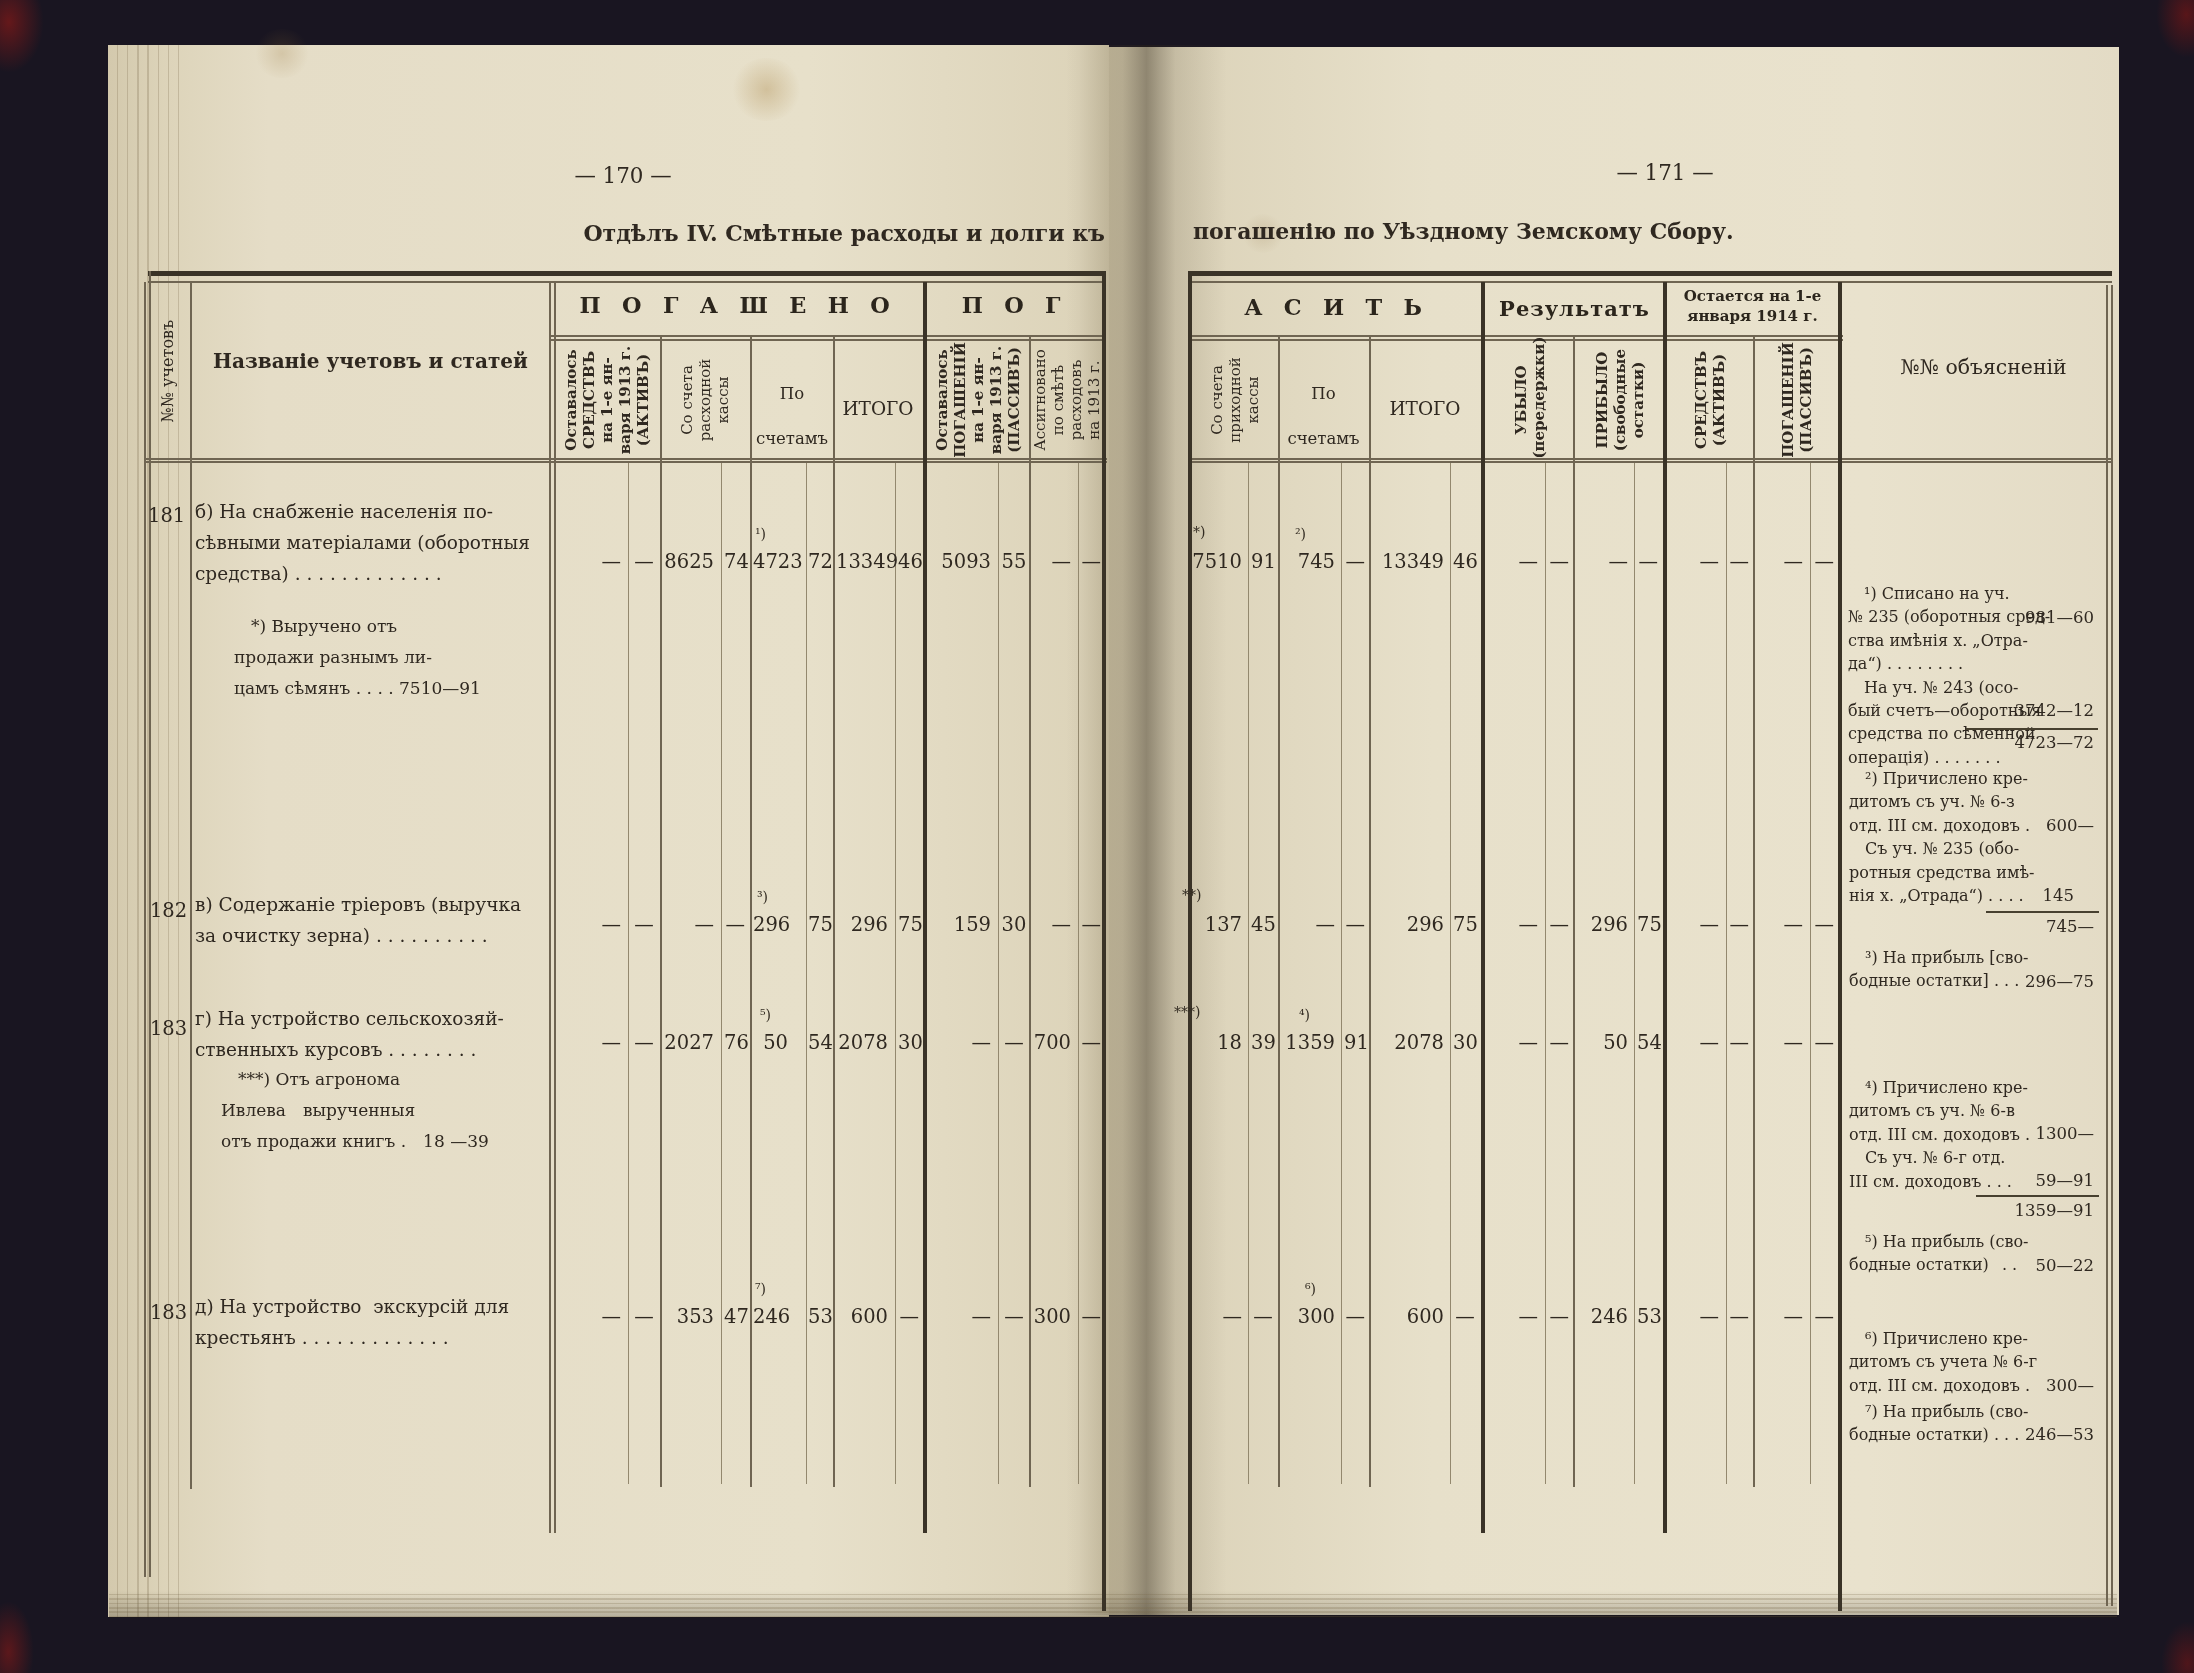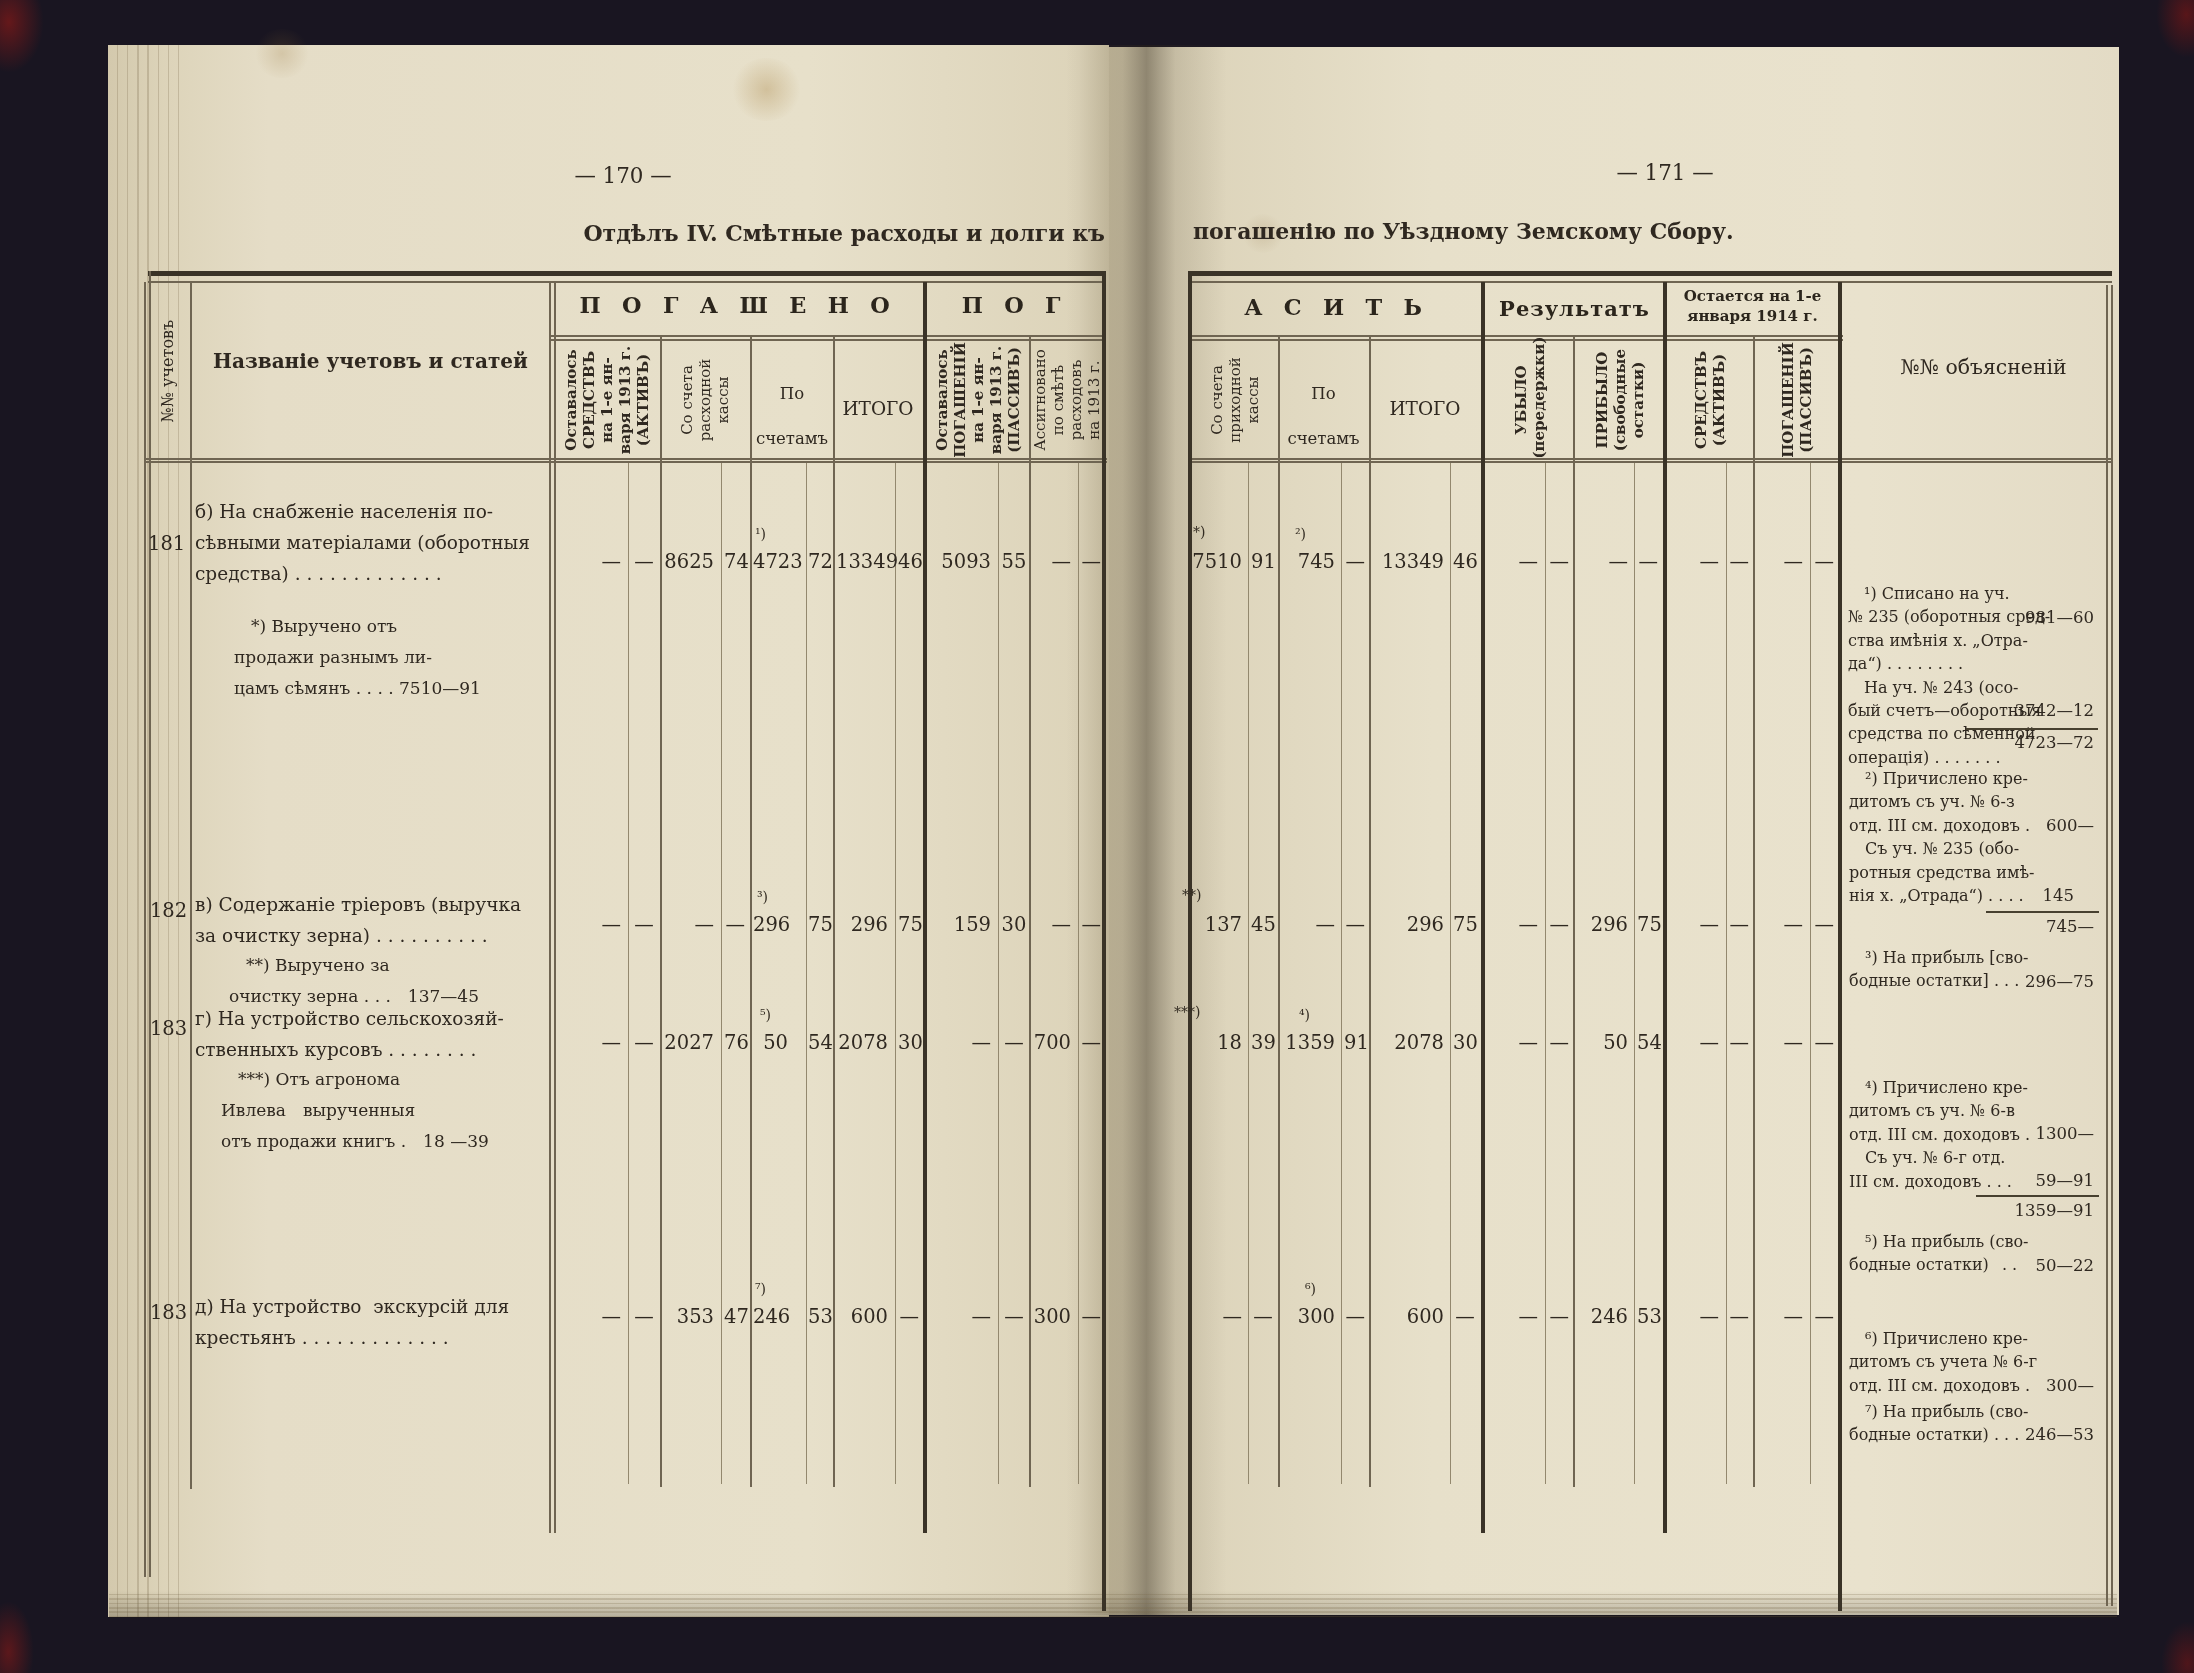--- a/index.html
+++ b/index.html
@@ -185,40 +185,38 @@
   </div>
   <div class="rot-box" style="left:1667px;top:341px;width:86px;height:117px;">
     <div class="rot" style="width:117px;">СРЕДСТВЪ
 (АКТИВЪ)</div>
   </div>
   <div class="rot-box" style="left:1755px;top:341px;width:84px;height:117px;">
     <div class="rot" style="width:117px;">ПОГАШЕНІЙ
 (ПАССИВЪ)</div>
   </div>
 
-  <div class="t" style="left:148px;top:504px;width:20px;text-align:center;font-size:19.5px;margin-top:28px;">181</div>
+  <div class="t" style="left:148px;top:504px;width:20px;text-align:center;font-size:19.5px;">181</div>
   <div class="t" style="left:148px;top:899px;width:41px;text-align:center;font-size:19.5px;">182</div>
   <div class="t" style="left:148px;top:1017px;width:41px;text-align:center;font-size:19.5px;">183</div>
   <div class="t" style="left:148px;top:1301px;width:41px;text-align:center;font-size:19.5px;">183</div>
 
   <div class="name" style="left:195px;top:496px;width:358px;">б) На снабженіе населенія по-
 сѣвными матеріалами (оборотныя
 средства) . . . . . . . . . . . . .</div>
   <div class="name" style="left:195px;top:889px;width:363px;">в) Содержаніе тріеровъ (выручка
 за очистку зерна) . . . . . . . . . .</div>
   <div class="name" style="left:195px;top:1003px;width:363px;">г) На устройство сельскохозяй-
 ственныхъ курсовъ . . . . . . . .</div>
   <div class="name" style="left:195px;top:1291px;width:363px;">д) На устройство  экскурсій для
 крестьянъ . . . . . . . . . . . . .</div>
 
   <div class="foot" style="left:234px;top:611px;width:321px;"> *) Выручено отъ
 продажи разнымъ ли-
 цамъ сѣмянъ . . . . 7510—91</div>
-  <div class="foot" style="left:229px;top:950px;width:321px;"> **) Выручено за
-очистку зерна . . .  137—45</div>
   <div class="foot" style="left:221px;top:1064px;width:331px;"> ***) Отъ агронома
 Ивлева  вырученныя
 отъ продажи книгъ .  18 —39</div>
 
   <div class="mk" style="left:755px;top:526px;">¹)</div>
   <div class="mk" style="left:1193px;top:524px;">*)</div>
   <div class="mk" style="left:1295px;top:526px;">²)</div>
   <div class="mk" style="left:757px;top:889px;">³)</div>
   <div class="mk" style="left:1182px;top:887px;">**)</div>
   <div class="mk" style="left:760px;top:1007px;">⁵)</div>

